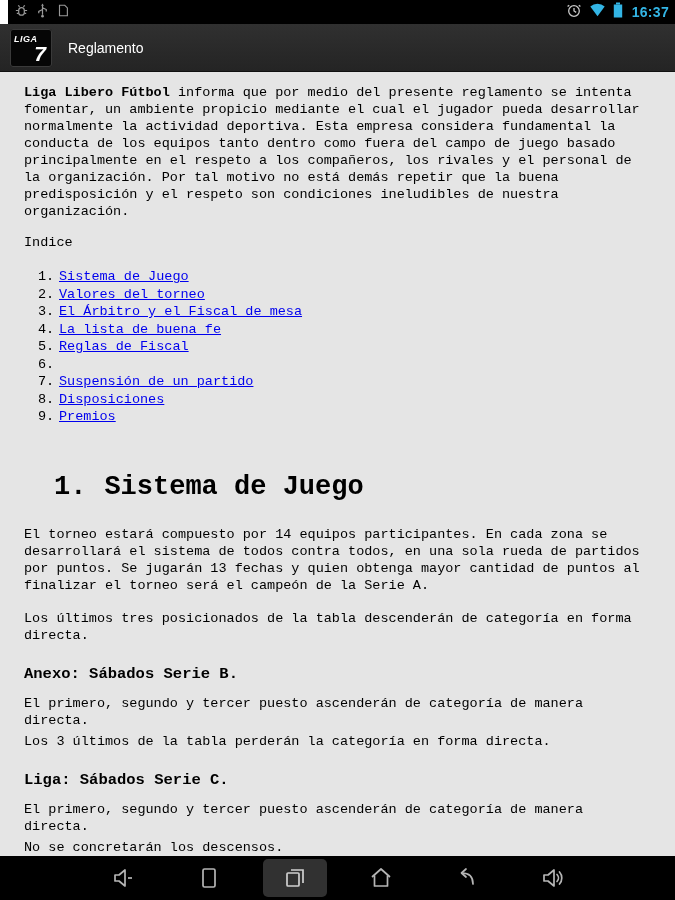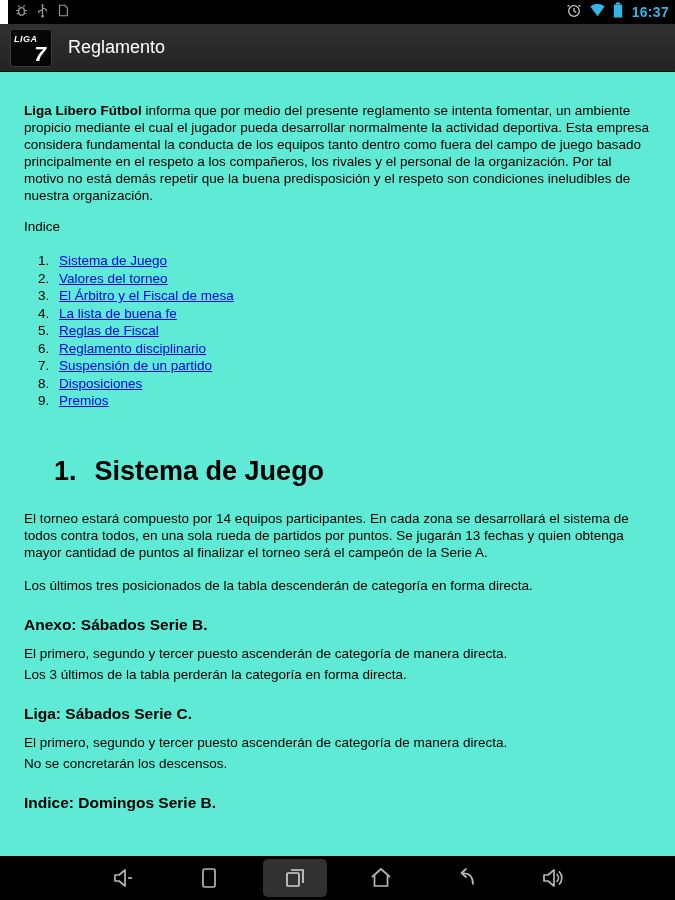--- a/index.html
+++ b/index.html
@@ -15,26 +15,26 @@
 
   
   .action-bar{height:48px;background:linear-gradient(#303030,#242424);display:flex;
               align-items:center;padding:0 10px;border-bottom:1px solid #111;box-sizing:border-box;}
   .app-logo{width:42px;height:38px;background:#060606;border-radius:3px;position:relative;
             box-shadow:0 0 0 1px #3a3a3a inset;cursor:pointer;flex:0 0 auto;}
   .logo-liga{position:absolute;top:5px;left:4px;color:#fff;font-size:9px;font-weight:700;
              font-style:italic;letter-spacing:.5px;}
   .logo-7{position:absolute;bottom:1px;right:6px;color:#fff;font-size:21px;font-weight:700;
           font-style:italic;}
-  .ab-title{color:#fff;font-size:18px;margin-left:16px;font-weight:400;}
+  .ab-title{color:#fff;font-size:14px;margin-left:16px;font-weight:400;}
 
   
   .content{position:absolute;top:72px;left:0;right:0;bottom:44px;overflow:hidden;
-           background:#5eead4;color:#000;padding:30px 24px 0 24px;box-sizing:border-box;
-           font-size:13.5px;line-height:17px;}
+           background:#e5e5e5;color:#000;padding:12px 24px 0 24px;box-sizing:border-box;
+           font-size:13.5px;line-height:17px;font-family:Liberation Mono, monospace;}
   .intro{margin:0 0 14px 0;}
   .intro b{font-weight:700;}
   .indice{margin:0 0 17px 0;}
   ol.index-list{list-style:none;margin:0 0 0 14px;padding:0;}
   ol.index-list li{display:flex;line-height:17.5px;}
   ol.index-list .num{width:21px;flex:0 0 auto;}
   a.link{color:#0000EE;text-decoration:underline;cursor:pointer;}
 
   h1.section-heading{margin:46px 0 24px 0;padding-left:30px;font-size:27px;line-height:30px;
                      font-weight:700;color:#000;display:flex;}
@@ -137,21 +137,20 @@
       <li>
           <span class="num">4.</span>
           <a class="link" href="#">La lista de buena fe</a>
         </li>
       <li>
           <span class="num">5.</span>
           <a class="link" href="#">Reglas de Fiscal</a>
         </li>
       <li>
           <span class="num">6.</span>
-          <a class="link" href="#">Reglamento disciplinario</a>
         </li>
       <li>
           <span class="num">7.</span>
           <a class="link" href="#">Suspensión de un partido</a>
         </li>
       <li>
           <span class="num">8.</span>
           <a class="link" href="#">Disposiciones</a>
         </li>
       <li>

